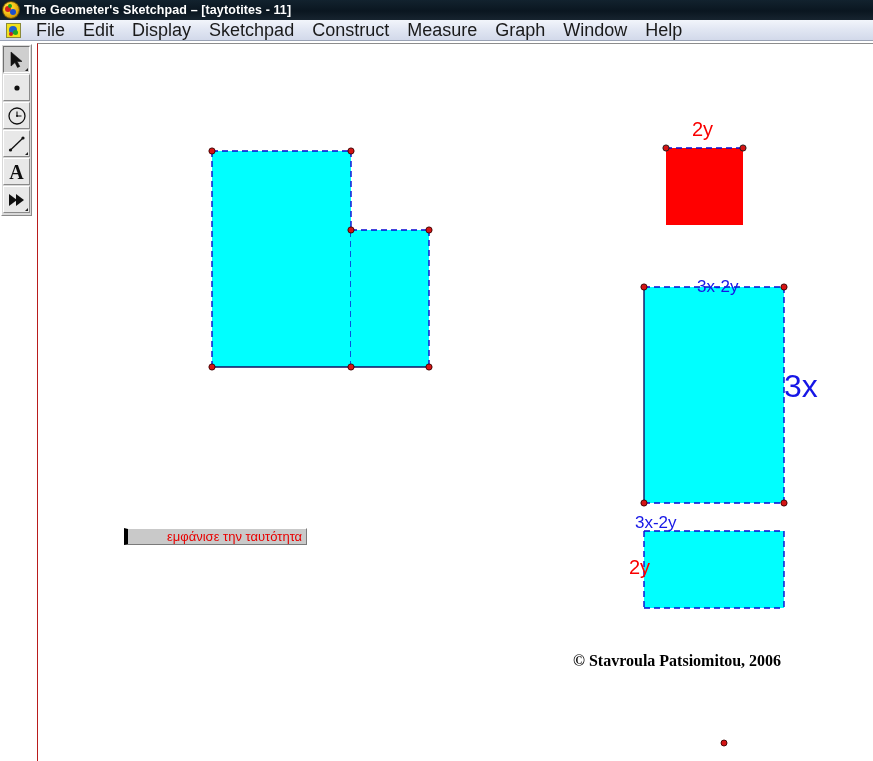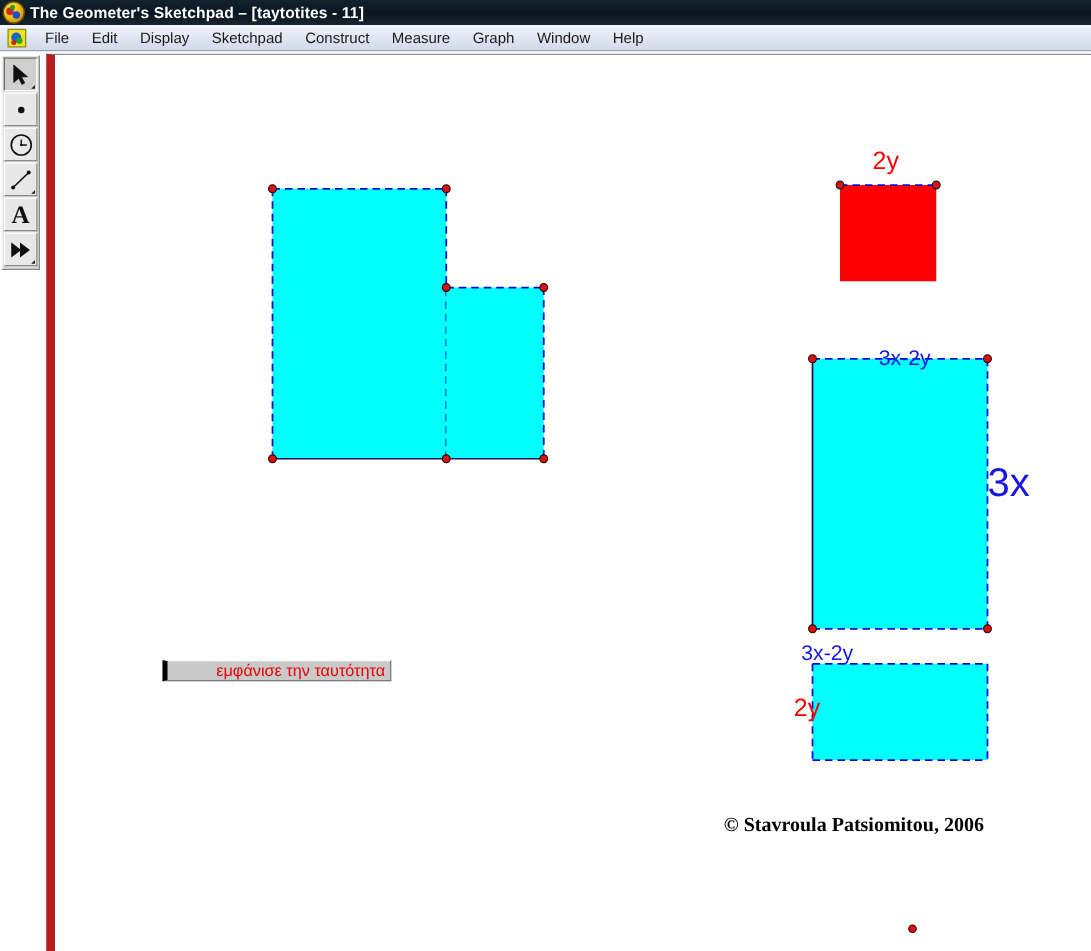--- a/index.html
+++ b/index.html
@@ -76,21 +76,21 @@
     box-sizing: border-box;
   }
   #menu-icon .dot {
     position: absolute;
     border-radius: 50%;
   }
   #menu-icon .d1 { width: 8px; height: 8px; left: 2px; top: 2px; background: #1f60cc; }
   #menu-icon .d2 { width: 5px; height: 5px; left: 6px; top: 6px; background: #21a821; }
   #menu-icon .d3 { width: 4px; height: 4px; left: 2px; top: 8px; background: #cc2020; }
   .menu-item {
-    font-size: 12px;
+    font-size: 18px;
     color: #1a1a1a;
     padding: 2px 9px 3px 9px;
     white-space: nowrap;
     cursor: default;
     line-height: 14px;
   }
 
   
   #toolbar {
     position: absolute;
@@ -140,21 +140,21 @@
     color: #101010;
     line-height: 20px;
   }
 
   
   #canvas {
     position: absolute;
     left: 37px; top: 43px;
     width: 836px; height: 718px;
     background: #ffffff;
-    border-left: 7px solid #b91c1c;
+    border-left: 1px solid #b91c1c;
     border-top: 1px solid #8d8d8d;
     box-sizing: border-box;
     overflow: hidden;
   }
   #canvas-svg {
     position: absolute;
     left: -37px; top: -43px;
     width: 873px; height: 761px;
   }
 

